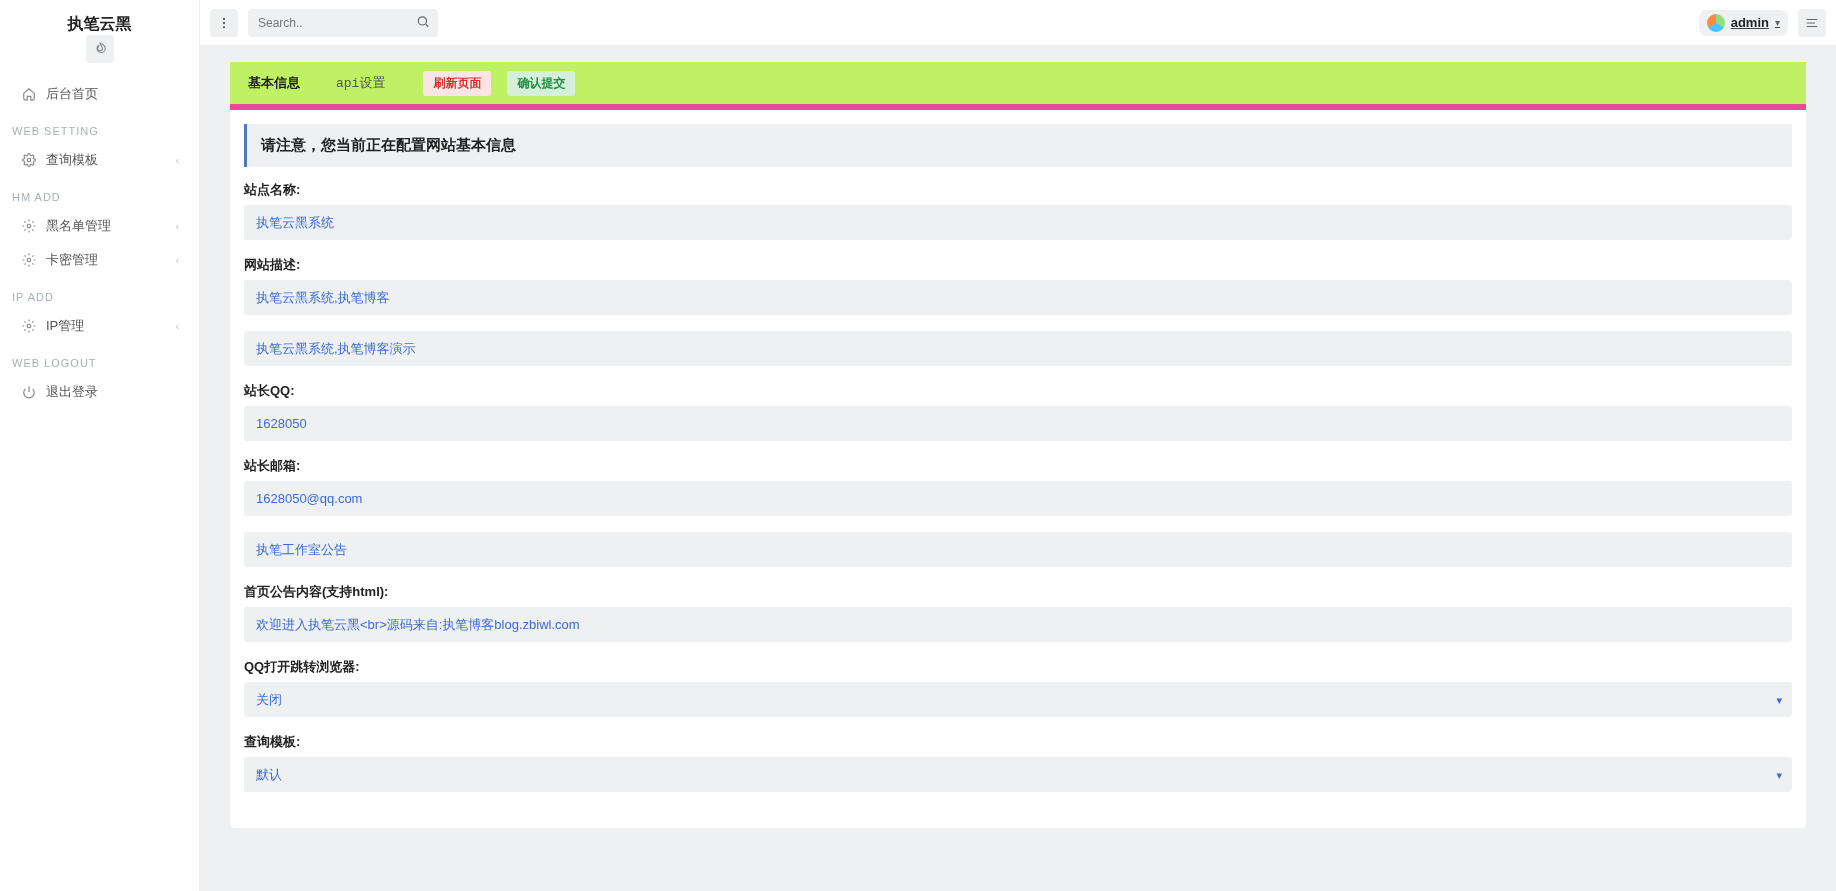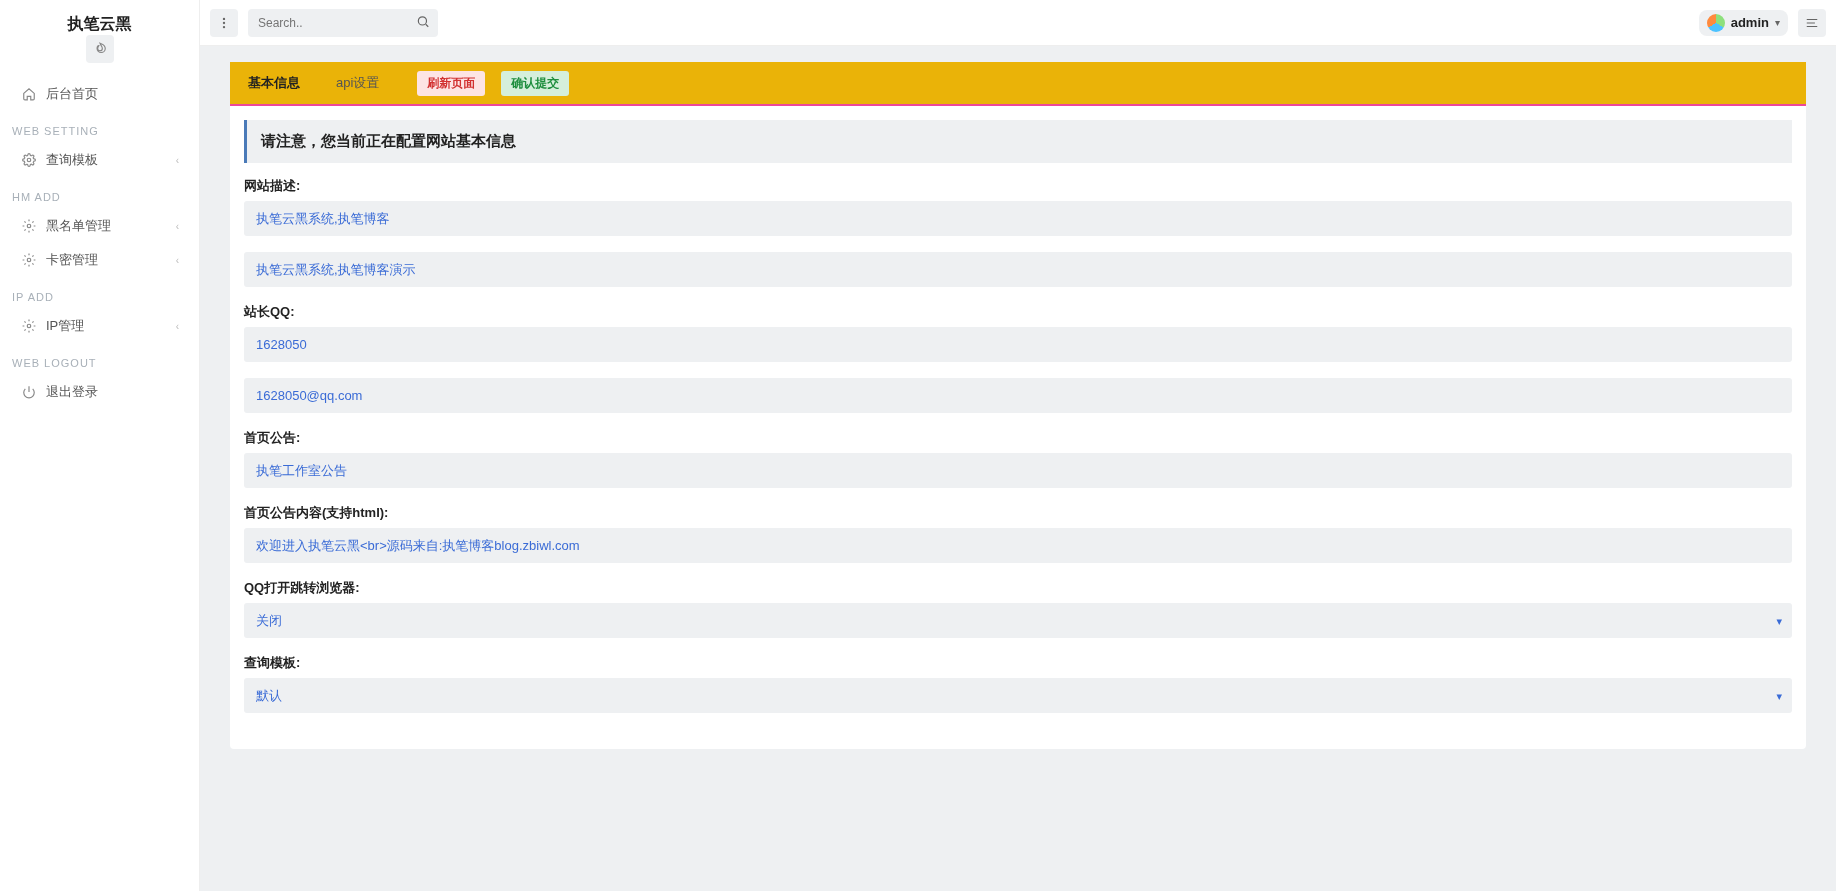--- a/index.html
+++ b/index.html
@@ -46,20 +46,21 @@
 .nav-item .nav-chevron { color: #bbb; font-size: 10px; }
 
 
 .main { flex: 1; display: flex; flex-direction: column; background: #fff; }
 .topbar {
   height: 46px;
   display: flex; align-items: center;
   padding: 0 10px;
   gap: 10px;
   border-bottom: 1px solid #eee;
+  text-decoration: underline;
 }
 .icon-btn {
   width: 28px; height: 28px;
   background: #eef0f2;
   border-radius: 4px;
   display: flex; align-items: center; justify-content: center;
   color: #666; cursor: pointer;
 }
 .search-wrap {
   position: relative;
@@ -101,22 +102,23 @@
   background: #eef0f2;
   flex: 1;
   margin: 0;
 }
 .card {
   background: #fff;
   border-radius: 4px;
 }
 .tabs-row {
   display: flex; align-items: center;
-  background: #eab308;
-  border-bottom: 2px solid #ec4899;
+  background: #bef264;
+  border-bottom: 6px solid #ec4899;
+  font-family: Liberation Mono, monospace;
 }
 .tab {
   padding: 12px 18px;
   font-size: 13px;
   color: #222;
   font-weight: 600;
   cursor: pointer;
 }
 .tab.inactive { color: #555; font-weight: 500; }
 .tab-actions { display: flex; gap: 16px; padding: 8px 10px; margin-left: 10px; }
@@ -284,41 +286,45 @@
           <div class="tab-actions">
             <span class="pill pill-danger">刷新页面</span>
             <span class="pill pill-success">确认提交</span>
           </div>
         </div>
 
         <div class="notice">请注意，您当前正在配置网站基本信息</div>
 
         <div class="form">
 
+          <div class="field">
+            <label class="field-label">站点名称:</label>
+            <input class="input" value="执笔云黑系统" style="">
+          </div>
 
           <div class="field">
             <label class="field-label">网站描述:</label>
             <input class="input" value="执笔云黑系统,执笔博客" style="">
           </div>
 
           <div class="field">
             <input class="input" value="执笔云黑系统,执笔博客演示" style="">
           </div>
 
           <div class="field">
             <label class="field-label">站长QQ:</label>
             <input class="input" value="1628050" style="">
           </div>
 
           <div class="field">
+            <label class="field-label">站长邮箱:</label>
             <input class="input" value="1628050@qq.com" style="">
           </div>
 
           <div class="field">
-            <label class="field-label">首页公告:</label>
             <input class="input" value="执笔工作室公告" style="">
           </div>
 
           <div class="field">
             <label class="field-label">首页公告内容(支持html):</label>
             <input class="input" value="欢迎进入执笔云黑&lt;br&gt;源码来自:执笔博客blog.zbiwl.com" style="">
           </div>
 
           <div class="field">
             <label class="field-label">QQ打开跳转浏览器:</label>

